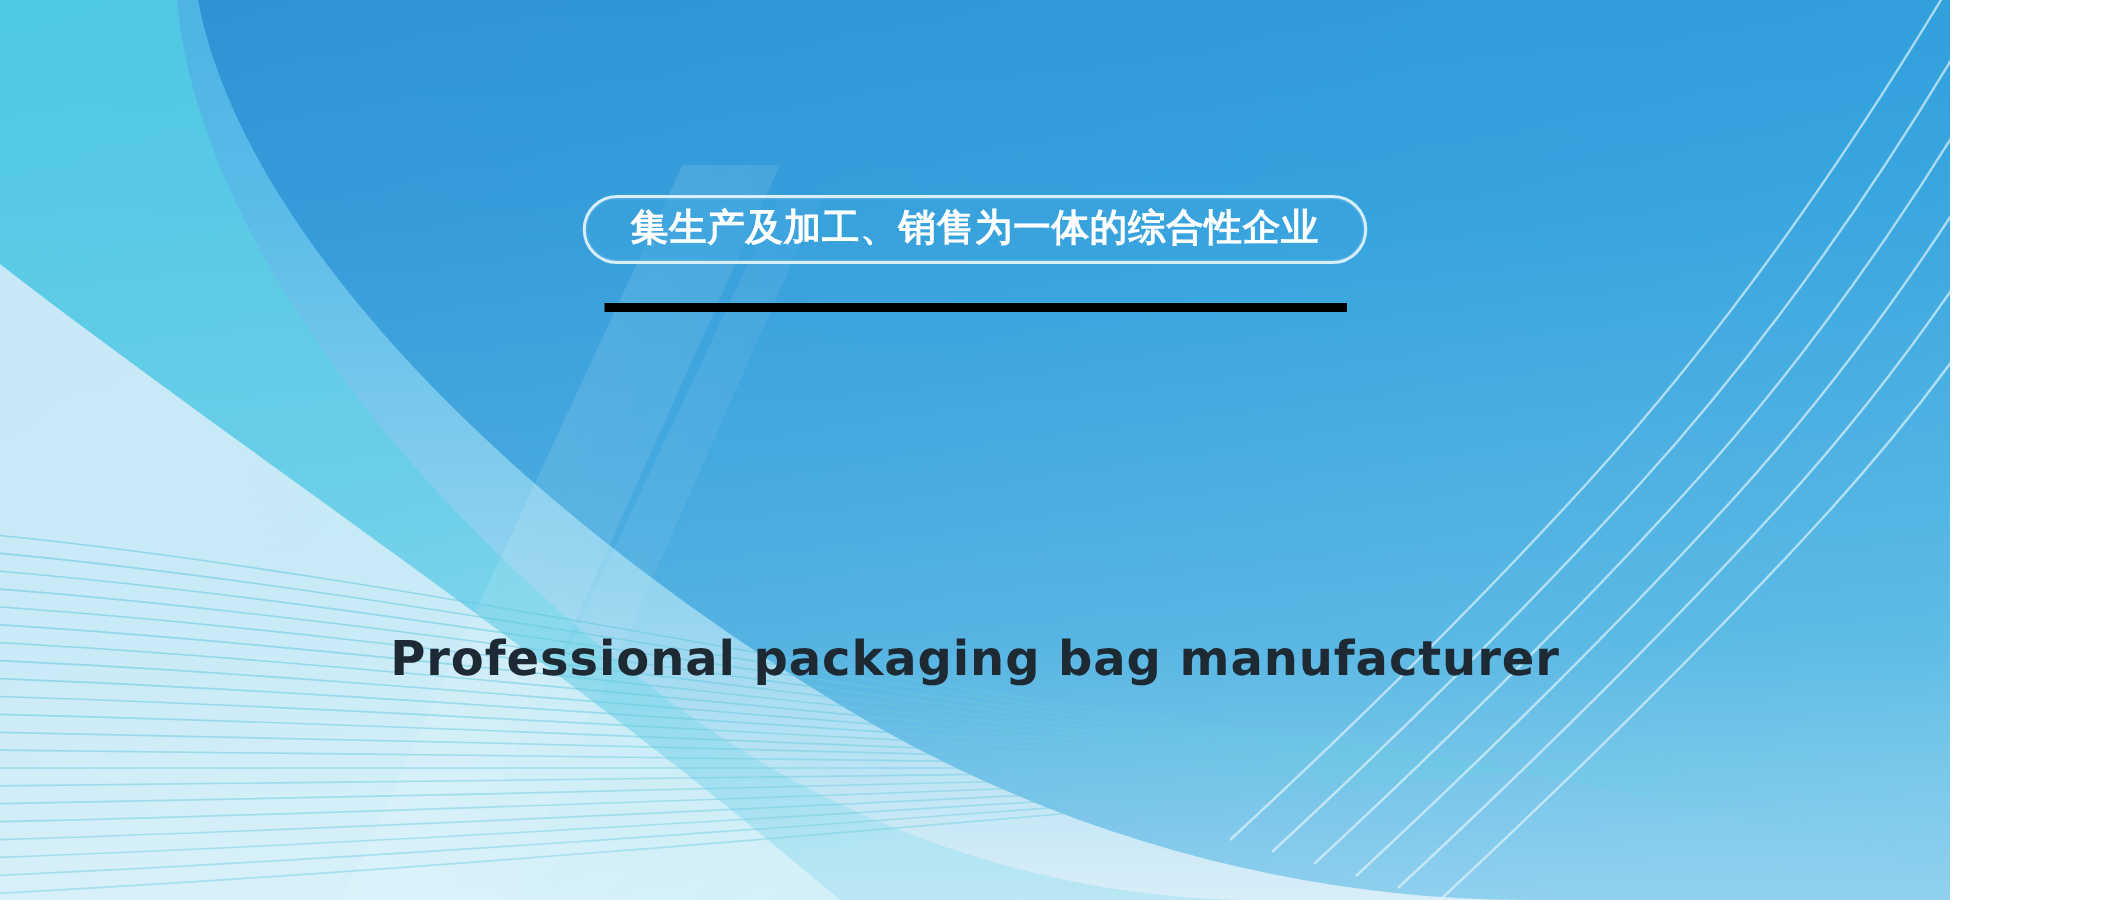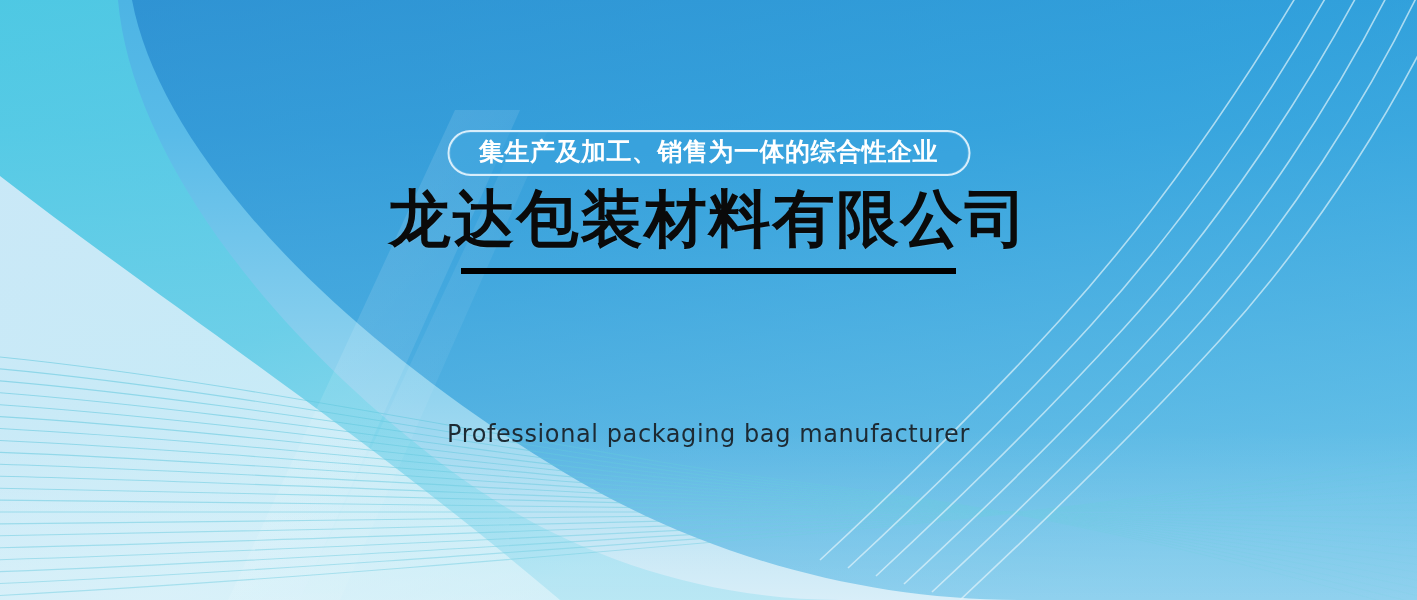--- a/index.html
+++ b/index.html
@@ -2,21 +2,21 @@
 <html><head>
 <meta charset="utf-8">
 <style>
   html, body {
     margin: 0;
     padding: 0;
     background: #ffffff;
   }
   #banner {
     position: relative;
-    width: 1417px;
+    width: 1300px;
     height: 600px;
     overflow: hidden;
     font-family: "DejaVu Sans", "Liberation Sans", sans-serif;
     background: linear-gradient(180deg, #4db4e4 0%, #59bbe8 22%, #78c8ec 45%, #93d4ef 66%, #b3e0f3 84%, #cfeaf7 100%);
   }
   #bg-svg {
     position: absolute;
     inset: 0;
     width: 1417px;
     height: 600px;
@@ -90,22 +90,22 @@
   .desc-line { display: block; }
 
   
   .subtitle {
     position: absolute;
     left: 0;
     right: 0;
     top: 420px;
     text-align: center;
     color: #1d2a33;
-    font-size: 24px;
-    font-weight: normal;
+    font-size: 32px;
+    font-weight: bold;
     letter-spacing: 0.6px;
     white-space: nowrap;
   }
 </style>
 </head>
 <body>
 
 <div id="banner">
 
   <svg id="bg-svg" viewBox="0 0 1417 600" preserveAspectRatio="none" xmlns="http://www.w3.org/2000/svg">
@@ -186,21 +186,20 @@
     </g>
 
     <rect x="0" y="430" width="1417" height="170" fill="url(#gBottomWash)" opacity="0.35"></rect>
   </svg>
 
   <div class="content">
 
     <div class="badge">集生产及加工、销售为一体的综合性企业</div>
 
     <div class="title-wrap">
-      <div class="main-title">龙达包装材料有限公司</div>
       <div class="title-rule"></div>
     </div>
 
 
     <div class="subtitle">Professional packaging bag manufacturer</div>
 
   </div>
 </div>
 
 </body></html>

